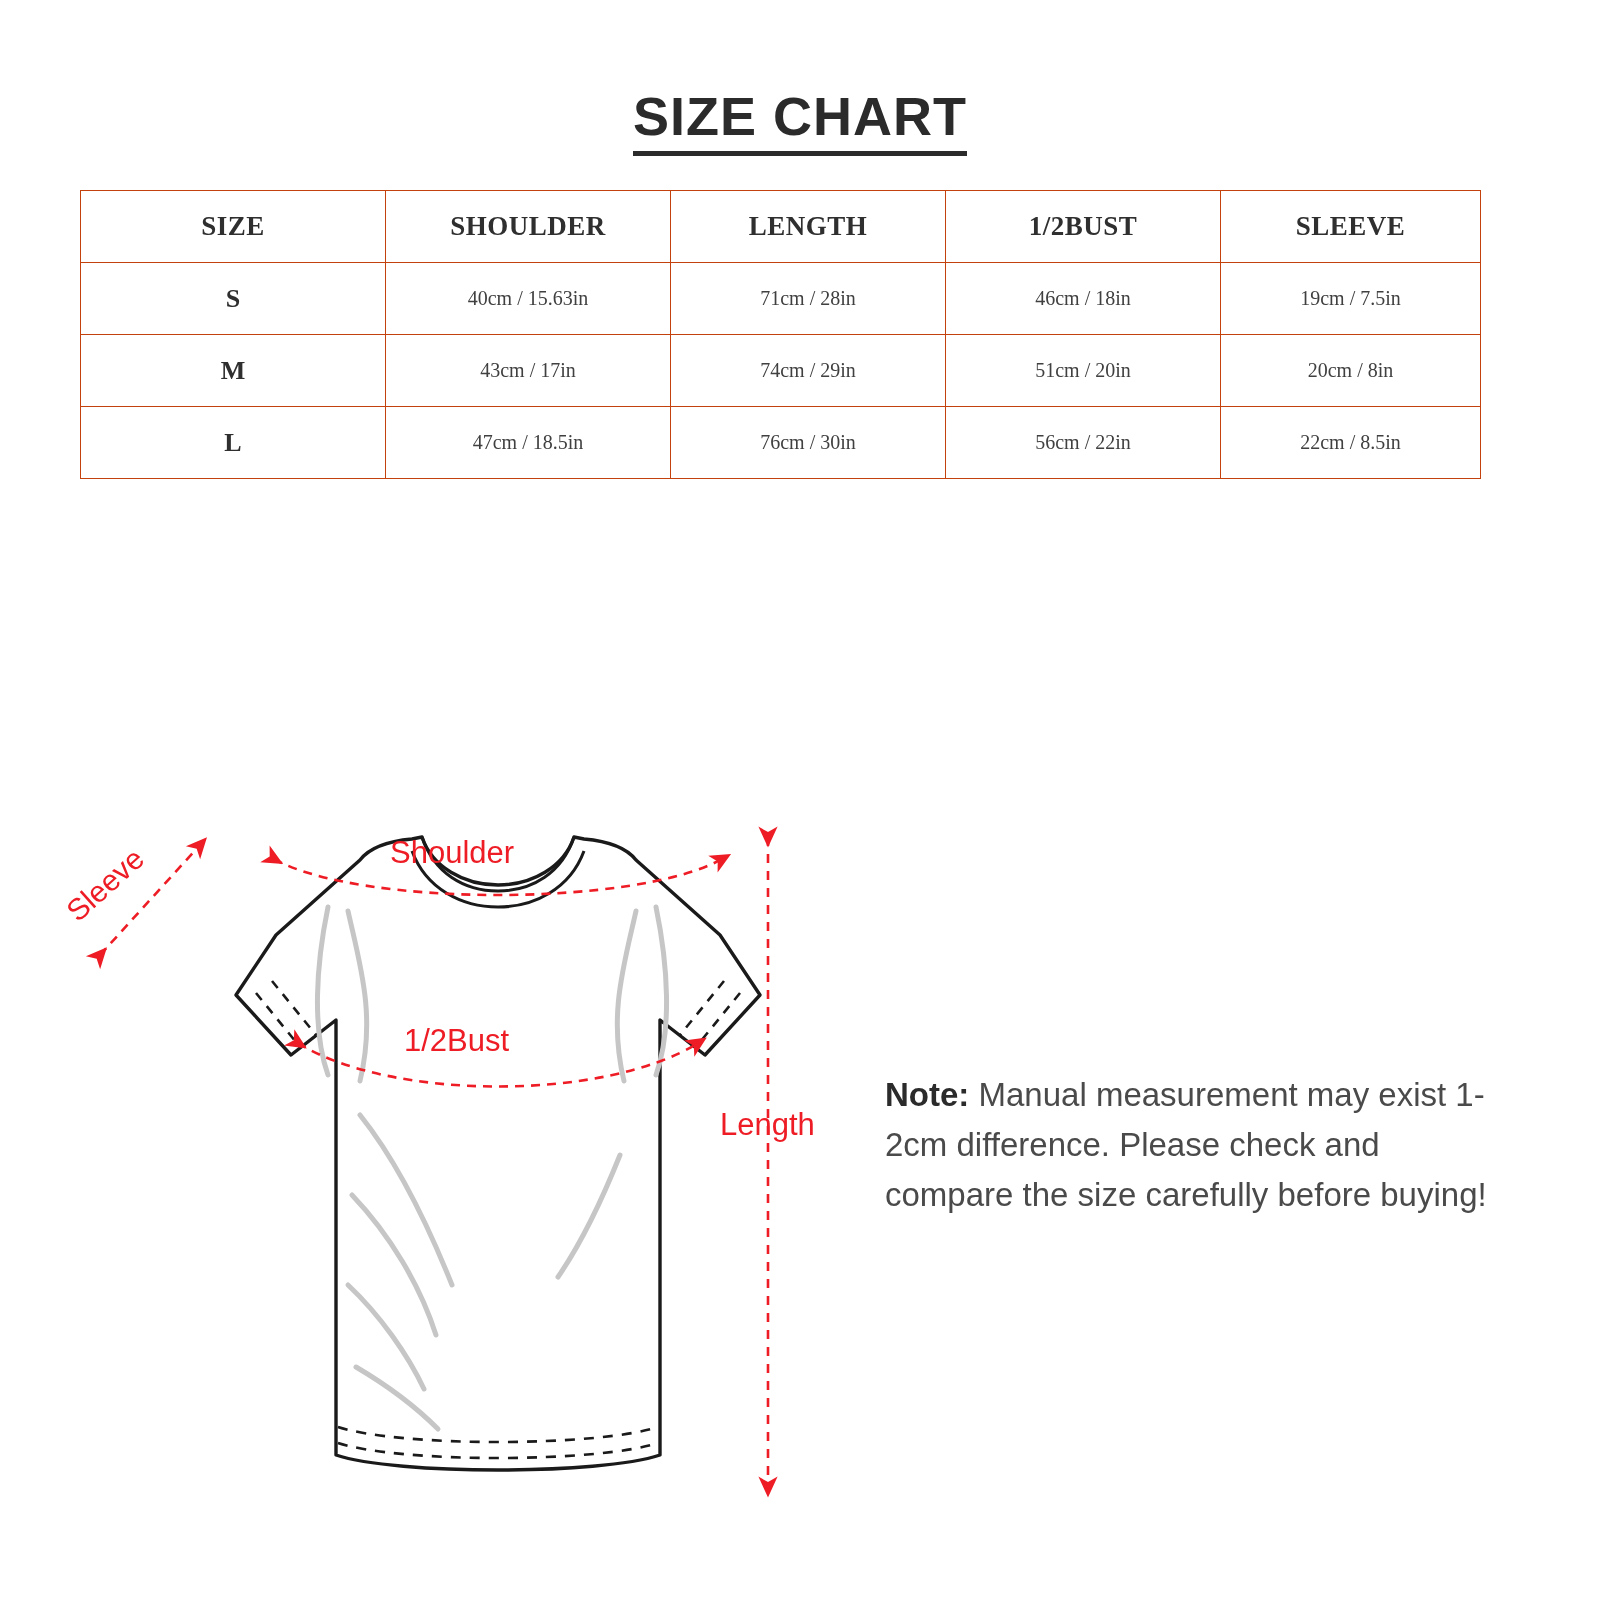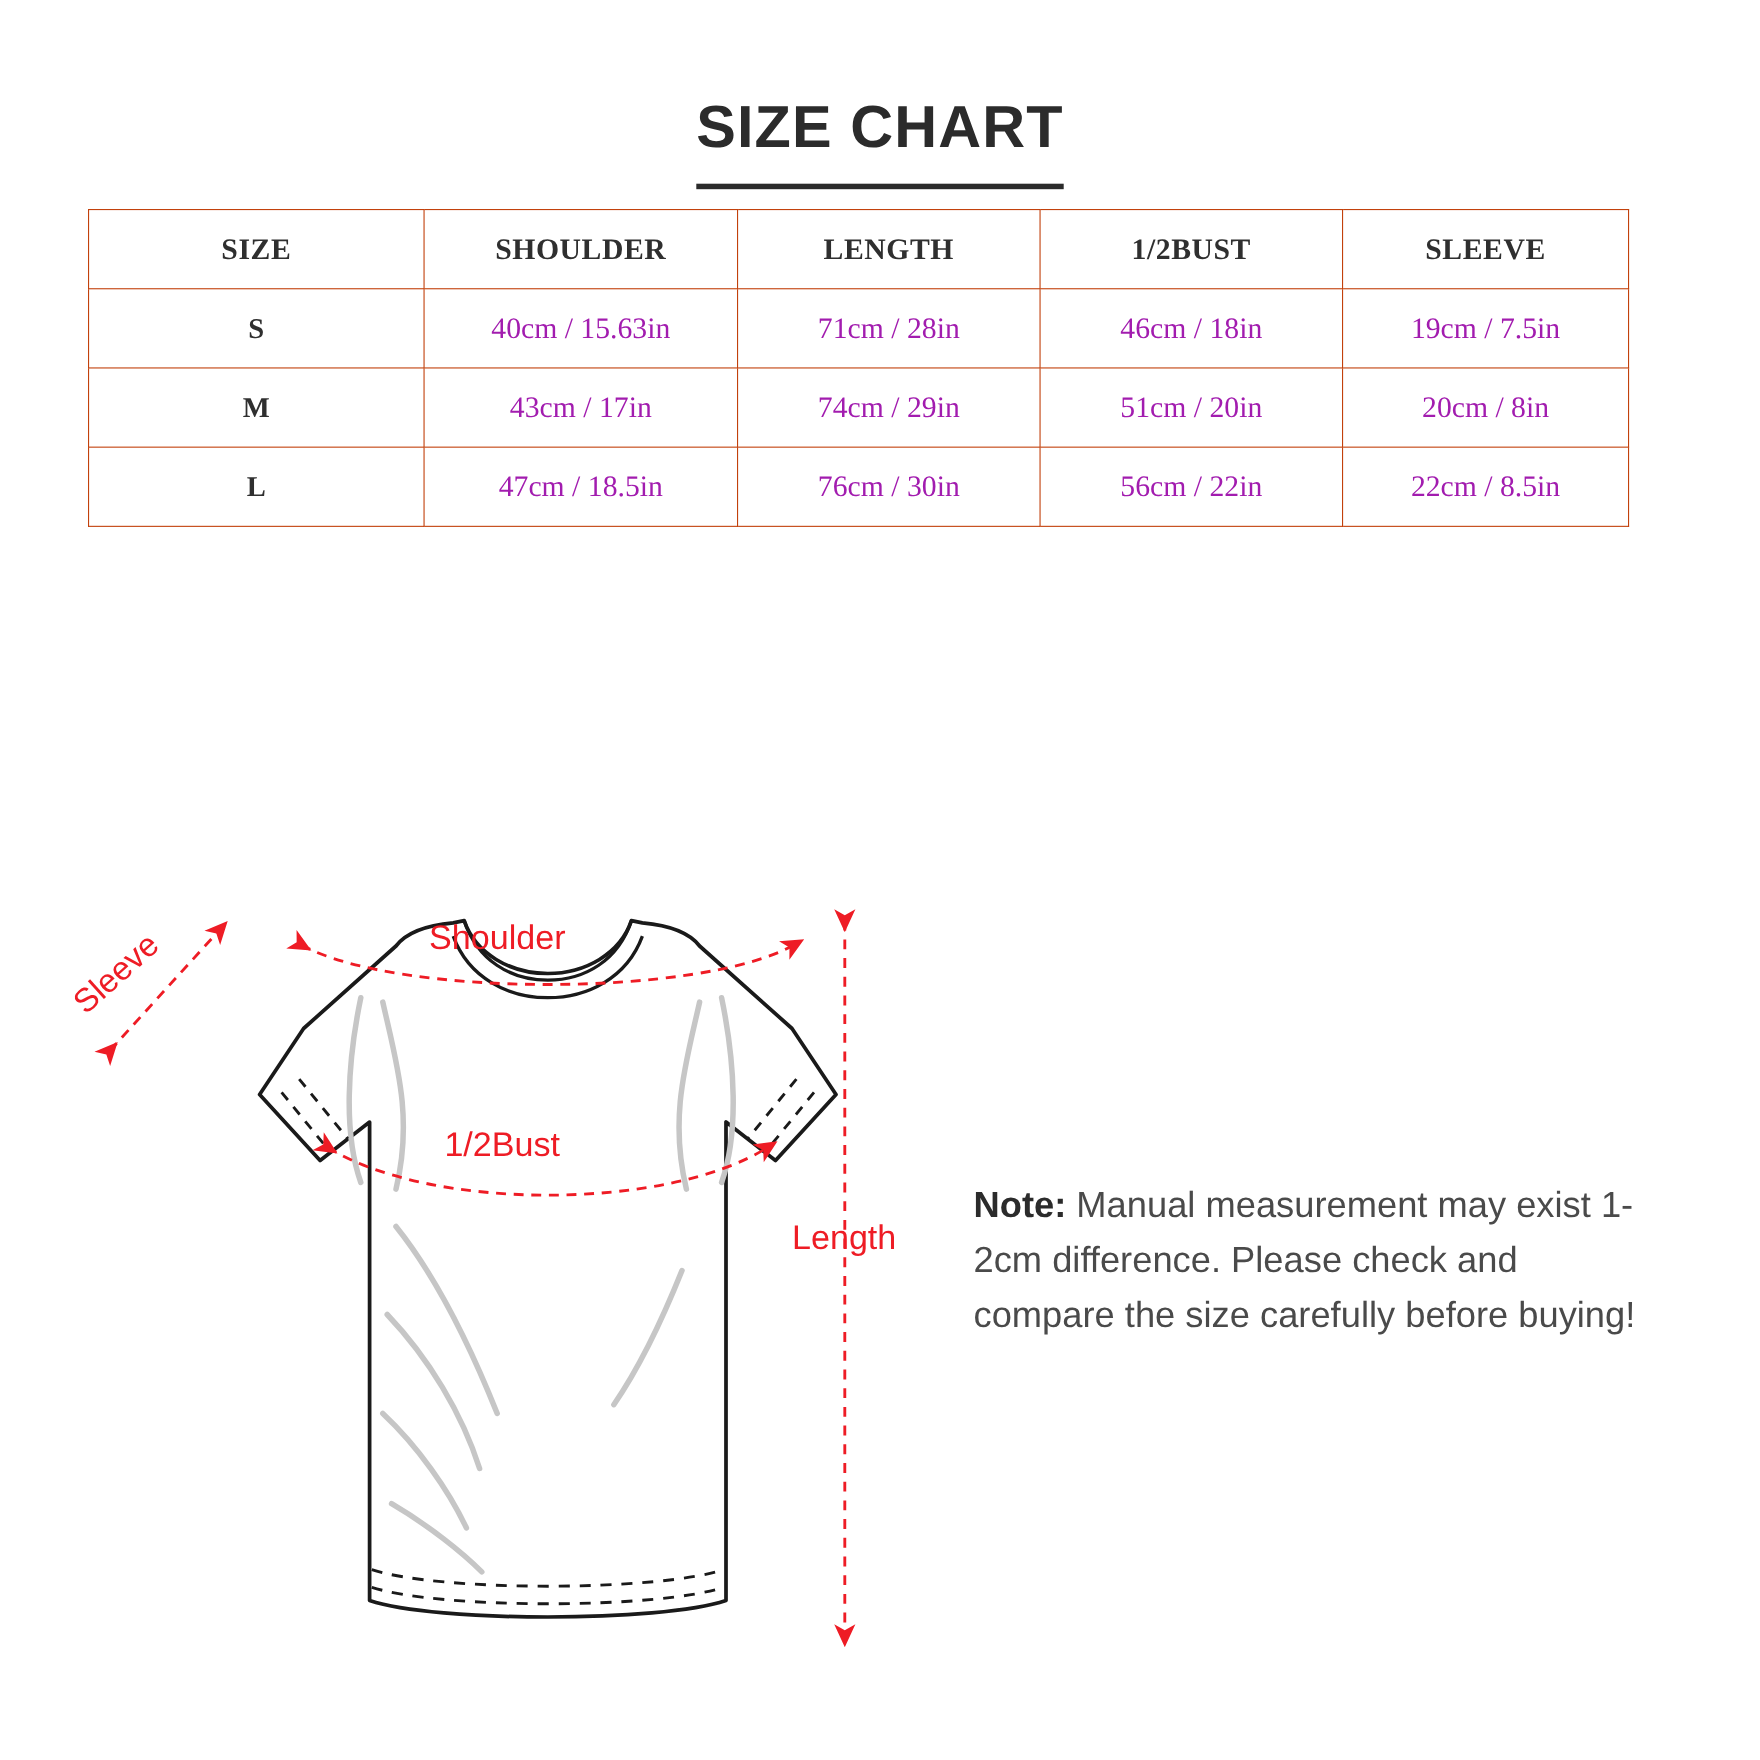--- a/index.html
+++ b/index.html
@@ -24,21 +24,21 @@
     width: 1600px;
     text-align: center;
   }
   .title {
     display: inline-block;
     font-size: 54px;
     font-weight: bold;
     letter-spacing: 1px;
     color: #2b2b2b;
     border-bottom: 5px solid #2b2b2b;
-    padding-bottom: 22px;
+    padding-bottom: 6px;
     line-height: 1.05;
   }
 
   
   .table-wrap {
     position: absolute;
     top: 190px;
     left: 80px;
     width: 1400px;
   }
@@ -55,22 +55,22 @@
     font-weight: normal;
     font-family: Liberation Serif, serif;
   }
   table.size-table thead th {
     font-size: 27px;
     font-weight: bold;
     color: #2f2f2f;
     letter-spacing: 0.5px;
   }
   table.size-table tbody td {
-    font-size: 27px;
-    color: #a21caf;
+    font-size: 20px;
+    color: #404040;
   }
   table.size-table tbody td.size-col {
     font-weight: bold;
     color: #2f2f2f;
     font-size: 26px;
   }
   col.c1 { width: 305px; }
   col.c2 { width: 285px; }
   col.c3 { width: 275px; }
   col.c4 { width: 275px; }

